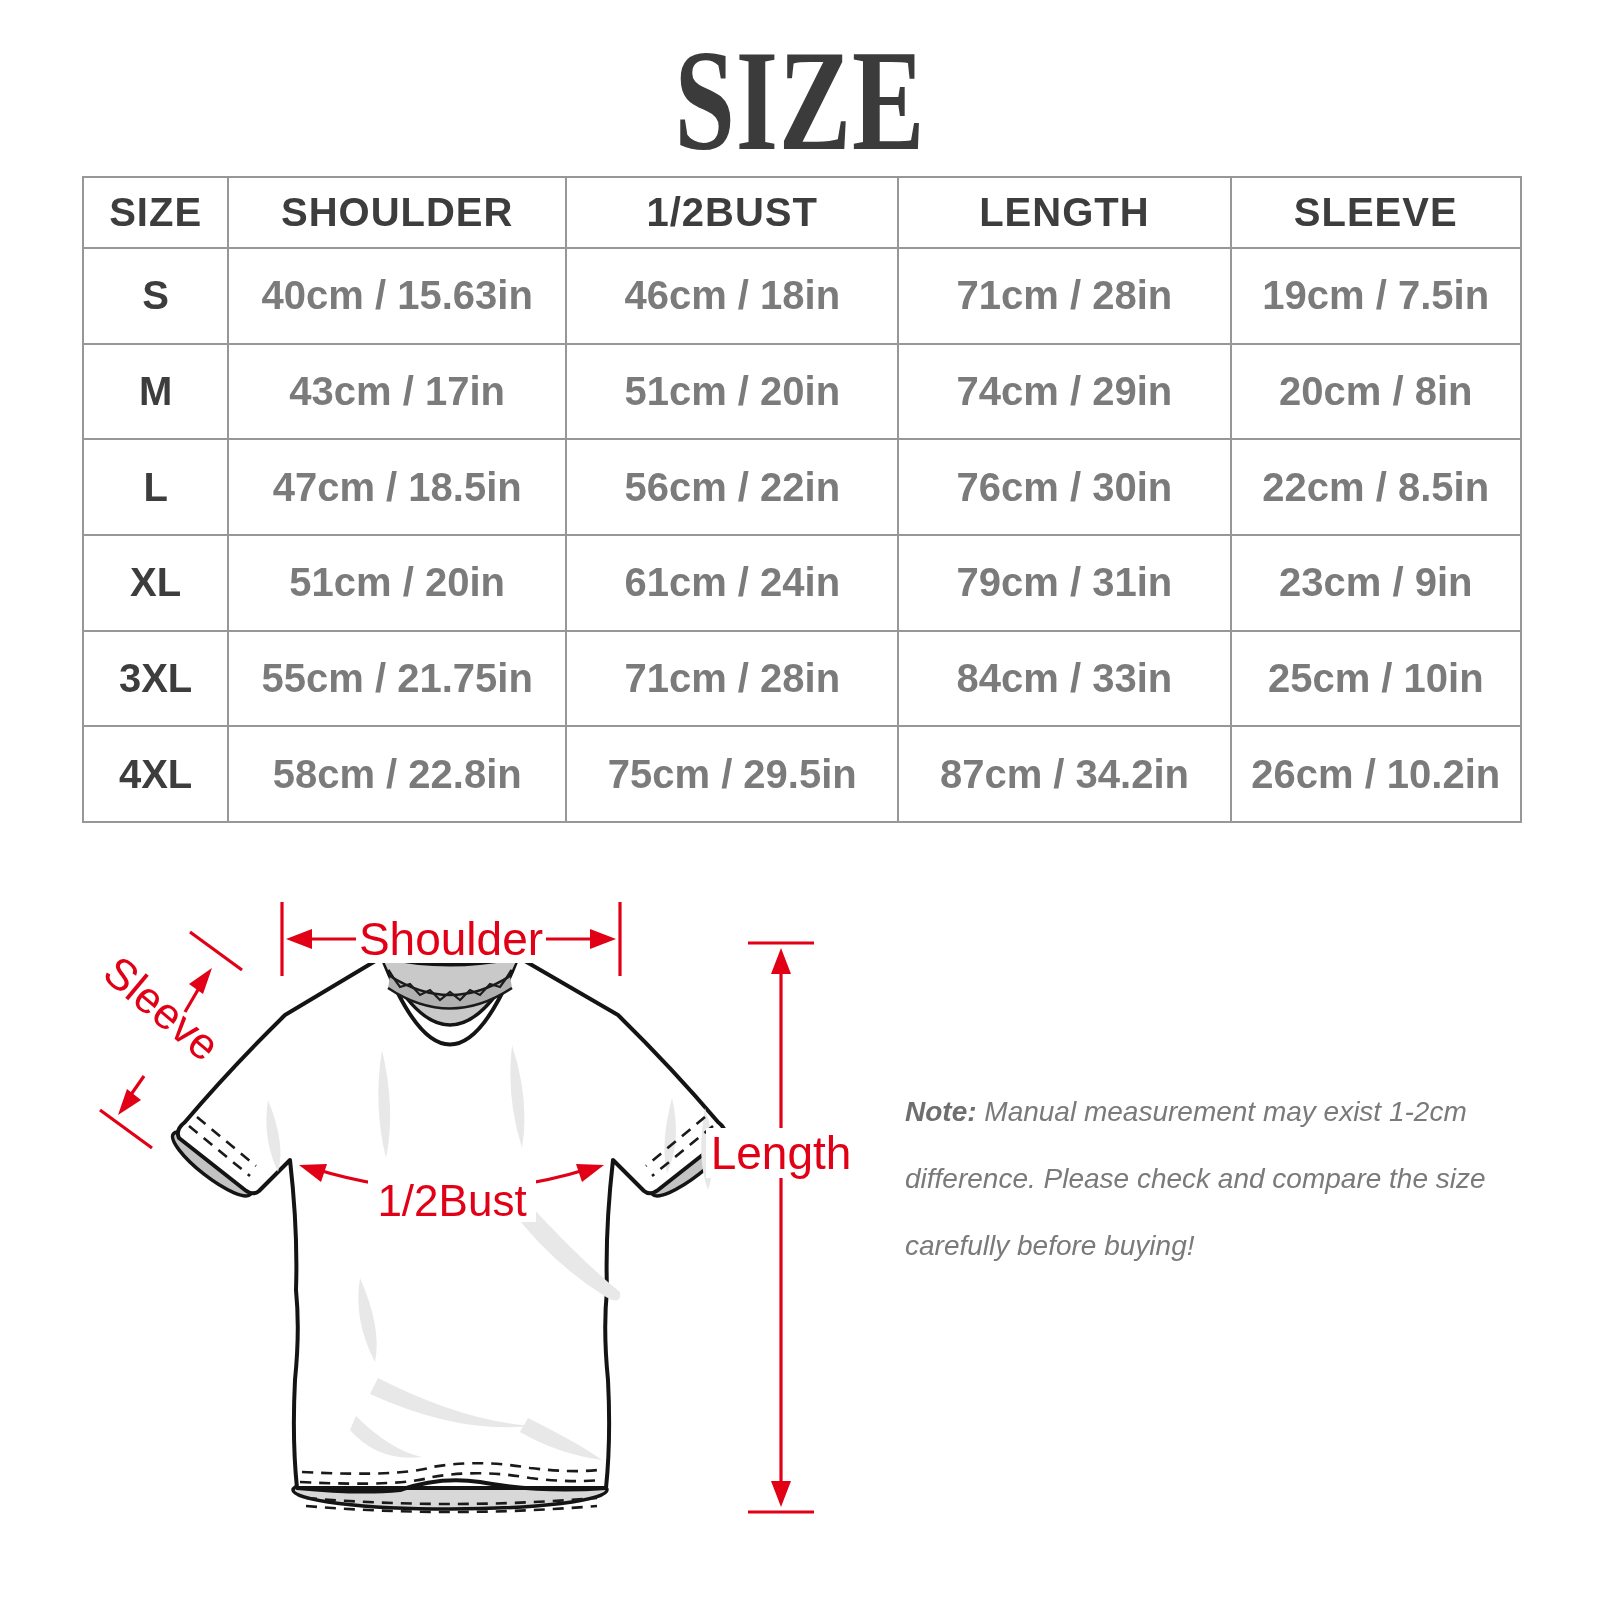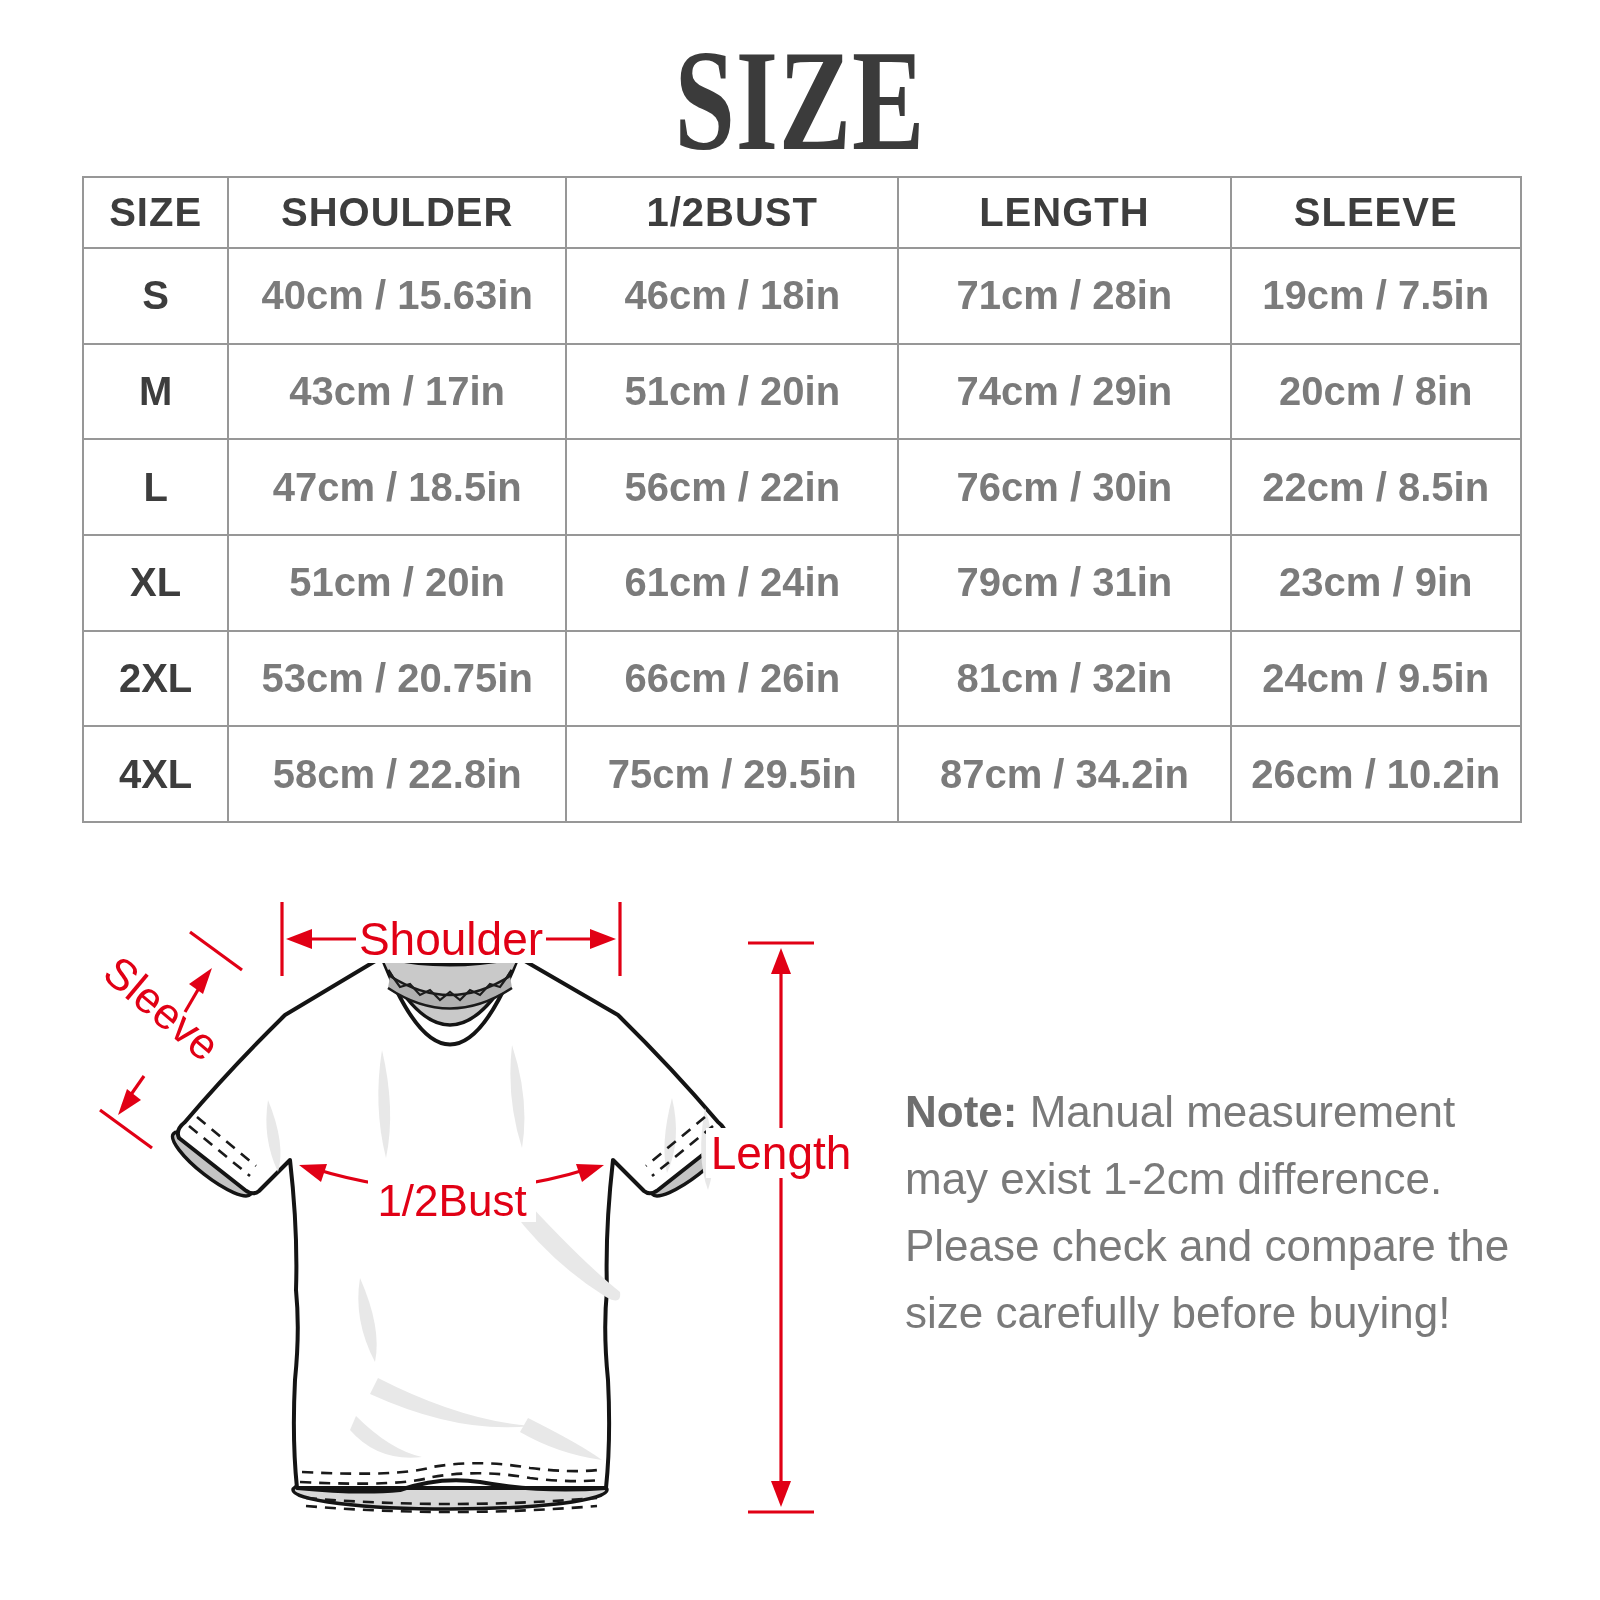--- a/index.html
+++ b/index.html
@@ -20,21 +20,21 @@
   .size-table tbody th{font-size:40px;font-weight:bold;color:#3d3d3d;}
   .size-table tbody td{font-size:40px;font-weight:bold;color:#7b7b7b;}
   .col-size{width:10.1%;} .col-shoulder{width:23.5%;} .col-bust{width:23.1%;}
   .col-length{width:23.1%;} .col-sleeve{width:20.2%;}
 
   
   #diagram{position:absolute;left:60px;top:860px;width:840px;height:760px;}
 
   
   .note{position:absolute;left:905px;top:1078px;width:625px;
-    font-size:44px;line-height:67px;color:#7a7a7a;}
+    font-size:28px;line-height:67px;color:#7a7a7a;font-style:italic;}
   .note b{color:#6e6e6e;}
 </style>
 </head>
 <body>
 
 <div id="canvas">
 
   <div class="page-title">SIZE</div>
 
   <table class="size-table">
@@ -77,25 +77,25 @@
           <td>22cm / 8.5in</td>
         </tr>
         <tr>
           <th>XL</th>
           <td>51cm / 20in</td>
           <td>61cm / 24in</td>
           <td>79cm / 31in</td>
           <td>23cm / 9in</td>
         </tr>
         <tr>
-          <th>2XL</th>
-          <td>53cm / 20.75in</td>
-          <td>66cm / 26in</td>
-          <td>81cm / 32in</td>
-          <td>24cm / 9.5in</td>
+          <th>3XL</th>
+          <td>55cm / 21.75in</td>
+          <td>71cm / 28in</td>
+          <td>84cm / 33in</td>
+          <td>25cm / 10in</td>
         </tr>
         <tr>
           <th>4XL</th>
           <td>58cm / 22.8in</td>
           <td>75cm / 29.5in</td>
           <td>87cm / 34.2in</td>
           <td>26cm / 10.2in</td>
         </tr>
       </tbody>
   </table>

